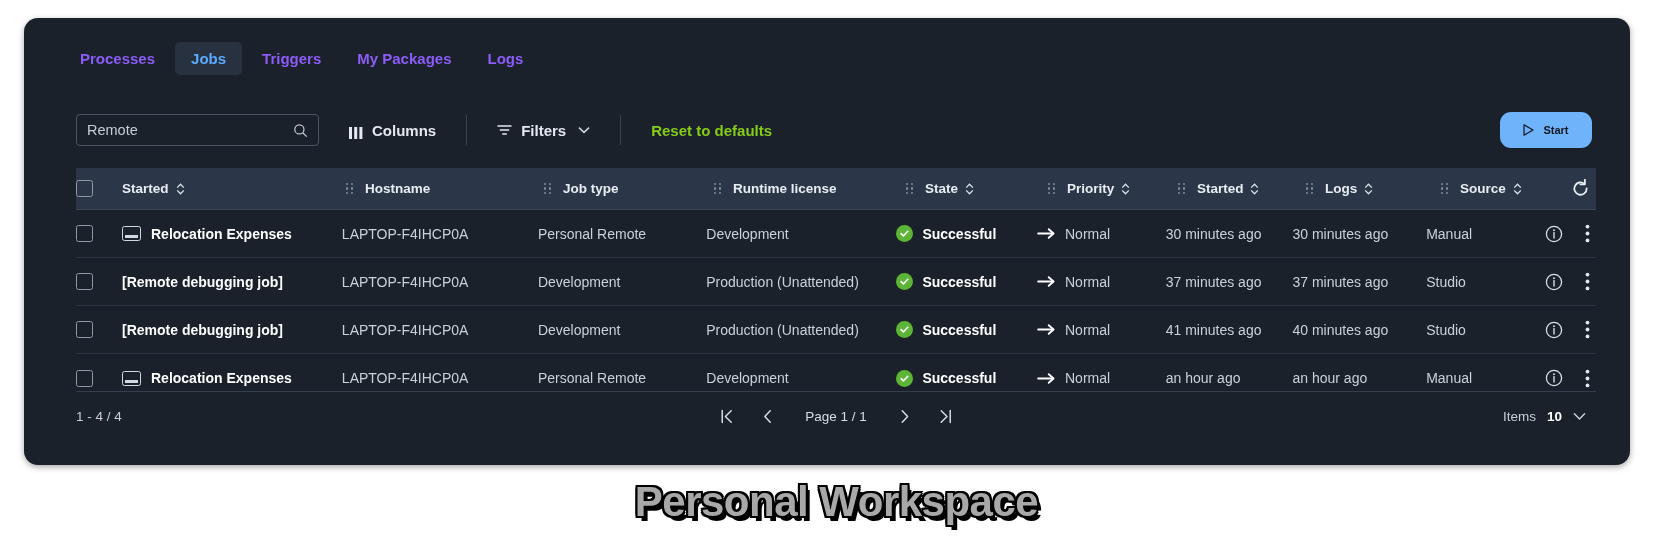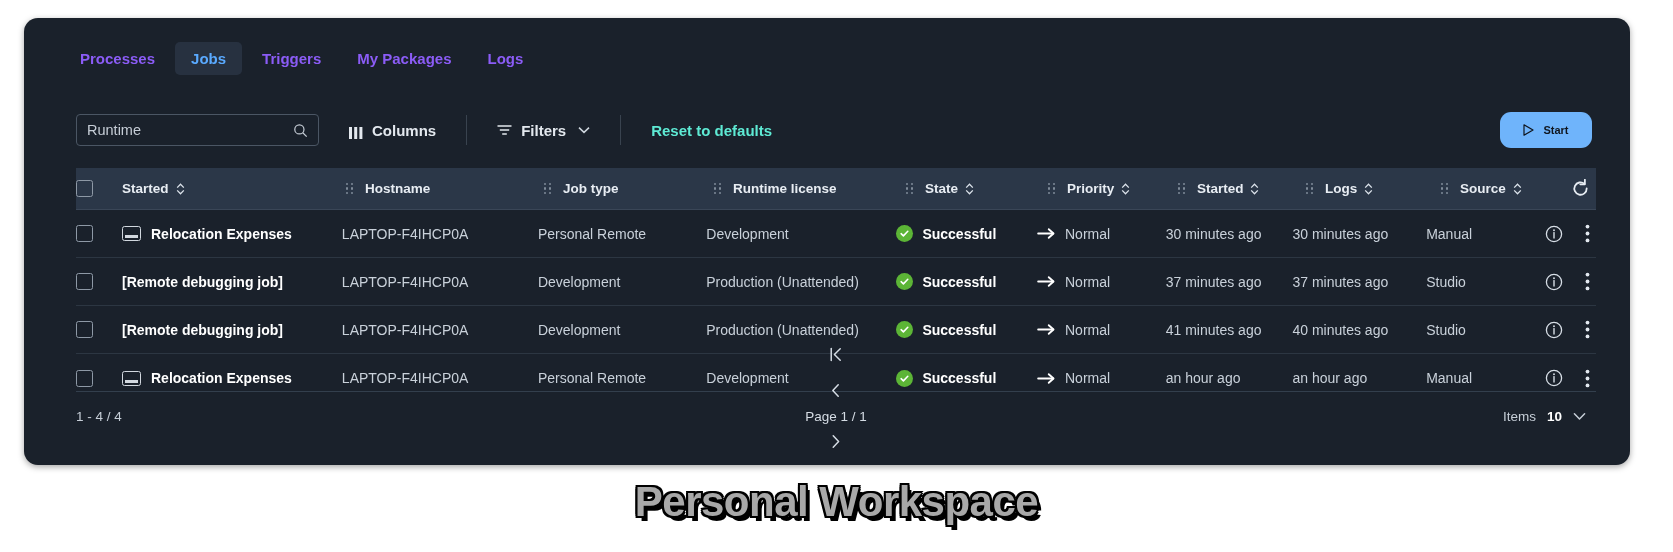--- a/index.html
+++ b/index.html
@@ -98,21 +98,21 @@
     color: #e3e8ee;
     cursor: pointer;
     white-space: nowrap;
   }
   #btn-columns { margin-left: 30px; margin-right: 30px; align-items: flex-end; }
   #btn-filters { margin-left: 30px; margin-right: 30px; }
   #btn-reset {
     margin-left: 30px;
     font-size: 15px;
     font-weight: bold;
-    color: #5eead4;
+    color: #84cc16;
     cursor: pointer;
     white-space: nowrap;
   }
   #start-button {
     margin-left: auto;
     background: #6fb4fb;
     color: #10161e;
     border-radius: 11px;
     height: 36px;
     min-width: 92px;
@@ -234,21 +234,20 @@
     gap: 11px;
   }
   #range-label { font-size: 13.5px; color: #c6ced7; }
   #pager {
     position: absolute;
     left: 50%;
     transform: translateX(-50%);
     display: flex;
     align-items: center;
     gap: 0px;
-    flex-direction: column;
   }
   .pg-btn {
     width: 40px; height: 36px;
     display: flex; align-items: center; justify-content: center;
     cursor: pointer;
   }
   #page-label {
     font-size: 13.5px;
     color: #d5dce4;
     padding: 0 18px;
@@ -290,21 +289,21 @@
     <div class="tab">Processes</div>
     <div class="tab active">Jobs</div>
     <div class="tab">Triggers</div>
     <div class="tab">My Packages</div>
     <div class="tab">Logs</div>
   </div>
 
   <div id="toolbar">
 
     <div id="search-box">
-      <div id="search-input-text">Runtime</div>
+      <div id="search-input-text">Remote</div>
       <span>
         <svg class="svg-ico" width="15" height="15" viewBox="0 0 16 16">
           <circle cx="6.8" cy="6.8" r="4.9" fill="none" stroke="#c6cdd6" stroke-width="1.3"></circle>
           <line x1="10.4" y1="10.4" x2="14.6" y2="14.6" stroke="#c6cdd6" stroke-width="1.3"></line>
         </svg>
       </span>
     </div>
 
     <div id="btn-columns" class="tb-btn">
       <span>

